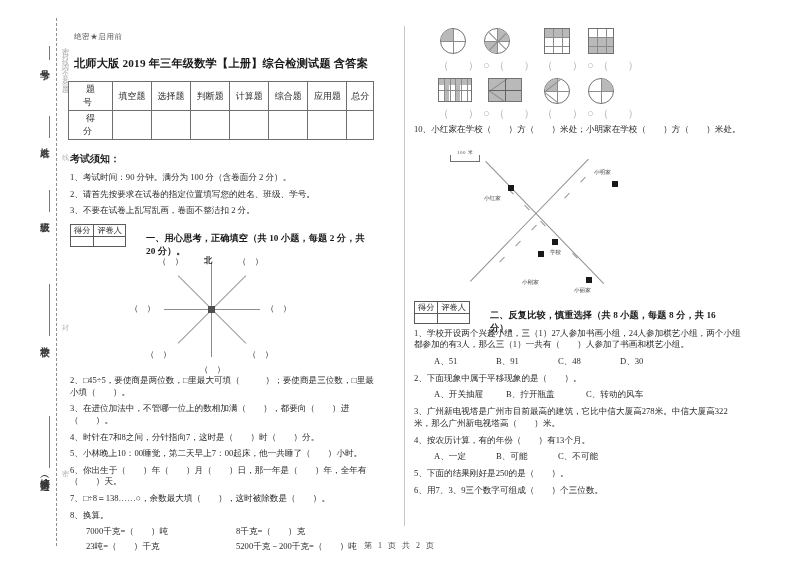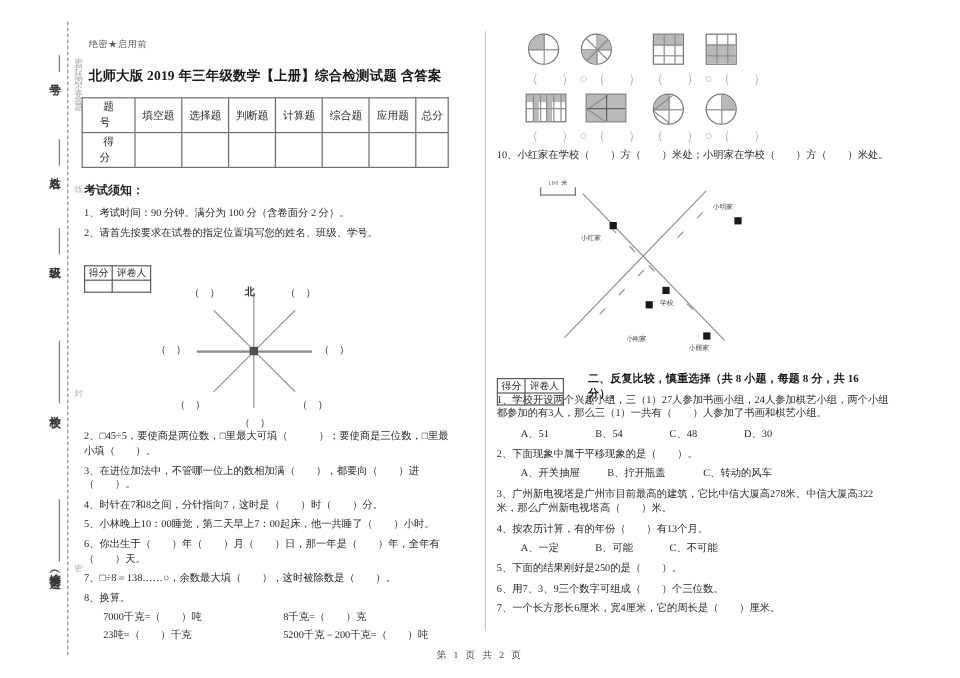--- a/index.html
+++ b/index.html
@@ -65,21 +65,21 @@
     color:#1c1c1c; padding:1px 0;
   }
   td.sc-label { width:44px; letter-spacing:6px; text-indent:6px; }
 
   
   .notice-title { font-size:10px; font-weight:bold; margin:2px 0 6px 2px; }
   .notice-item { font-size:8.6px; margin:0 0 6px 2px; line-height:1.25; color:#222; }
 
   
   .band { position:relative; height:24px; margin:4px 0 5px 0; }
-  .band-box { border-collapse:collapse; position:absolute; left:2px; top:16px; }
+  .band-box { border-collapse:collapse; position:absolute; left:2px; top:2px; }
   .band-box td { border:1px solid #555; font-size:8.2px; text-align:center; padding:0 3px; height:11px; }
   .band-box tr.blank td { height:10px; }
   .band-title {
     position:absolute; left:78px; top:10px; font-size:9.2px; font-weight:bold;
     letter-spacing:.1px; color:#111;
   }
 
   
   .q { font-size:8.6px; line-height:1.35; margin:0 0 5px 2px; color:#222; }
   .opts { font-size:8.6px; margin:0 0 5px 22px; color:#222; }
@@ -187,34 +187,36 @@
         <td></td>
         <td></td>
         <td></td>
       </tr>
     </tbody>
       </table>
 
     <div class="notice-title">考试须知：</div>
     <div class="notice-item">1、考试时间：90 分钟。满分为 100 分（含卷面分 2 分）。</div>
     <div class="notice-item">2、请首先按要求在试卷的指定位置填写您的姓名、班级、学号。</div>
+    <div class="notice-item">3、不要在试卷上乱写乱画，卷面不整洁扣 2 分。</div>
 
     <div class="band">
       <table class="band-box">
         <tbody>
             <tr>
           <td>得分</td>
           <td>评卷人</td>
         </tr>
         <tr class="blank">
           <td></td>
           <td></td>
         </tr>
       </tbody>
         </table>
+      <div class="band-title">一、用心思考，正确填空（共 10 小题，每题 2 分，共 20 分）。</div>
     </div>
 
 
     <div class="fig-compass">
       <div class="cmp-wrap">
         <div class="cmp-d1"></div>
         <div class="cmp-d2"></div>
         <div class="cmp-v"></div>
         <div class="cmp-h"></div>
         <div class="cmp-hub"></div>
@@ -400,21 +402,21 @@
         </tr>
       </tbody>
         </table>
       <div class="band-title">二、反复比较，慎重选择（共 8 小题，每题 8 分，共 16 分）。</div>
     </div>
 
     <div class="q">
       <span>1、</span><span>学校开设两个兴趣小组，三（1）27人参加书画小组，24人参加棋艺小组，两个小组都参加的有3人，那么三（1）一共有（　　）人参加了书画和棋艺小组。</span>
     </div>
     <div class="opts">
-      <span style="width:62px;">A、51</span><span style="width:62px;">B、54</span><span style="width:62px;">C、48</span><span>D、30</span>
+      <span style="width:62px;">A、51</span><span style="width:62px;">B、91</span><span style="width:62px;">C、48</span><span>D、30</span>
     </div>
 
     <div class="q">
       <span>2、</span><span>下面现象中属于平移现象的是（　　）。</span>
     </div>
     <div class="opts">
       <span style="width:72px;">A、开关抽屉</span><span style="width:80px;">B、拧开瓶盖</span><span>C、转动的风车</span>
     </div>
 
     <div class="q">
@@ -429,19 +431,16 @@
     </div>
 
     <div class="q">
       <span>5、</span><span>下面的结果刚好是250的是（　　）。</span>
     </div>
 
     <div class="q">
       <span>6、</span><span>用7、3、9三个数字可组成（　　）个三位数。</span>
     </div>
 
-    <div class="q">
-      <span>7、</span><span>一个长方形长6厘米，宽4厘米，它的周长是（　　）厘米。</span>
-    </div>
   </div>
 
   <div class="footer">第 1 页 共 2 页</div>
 </div>
 
 </body></html>

